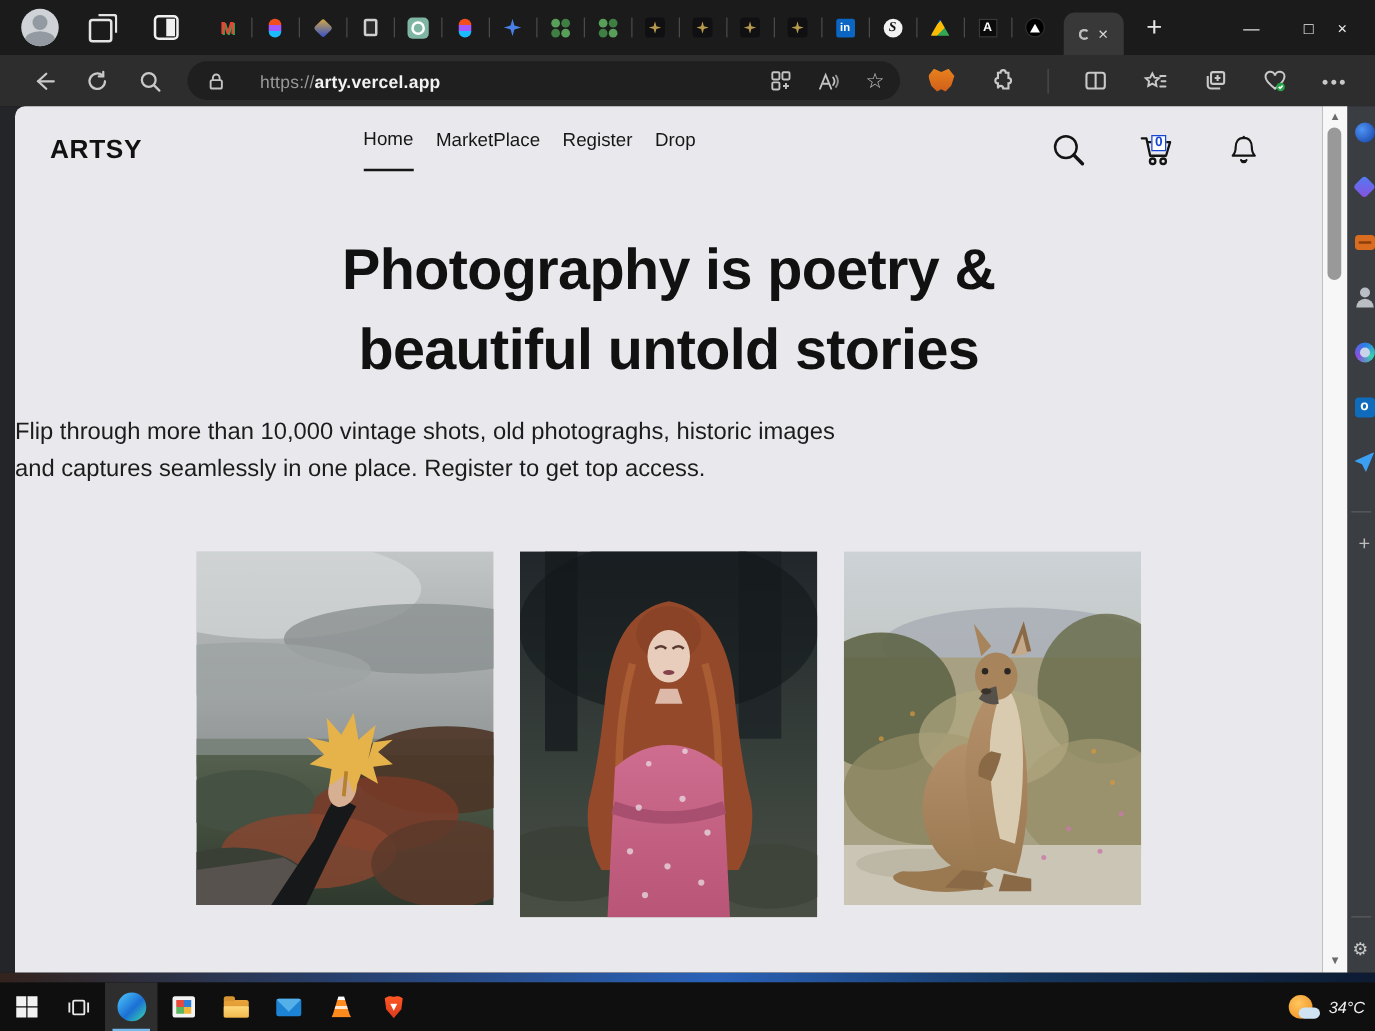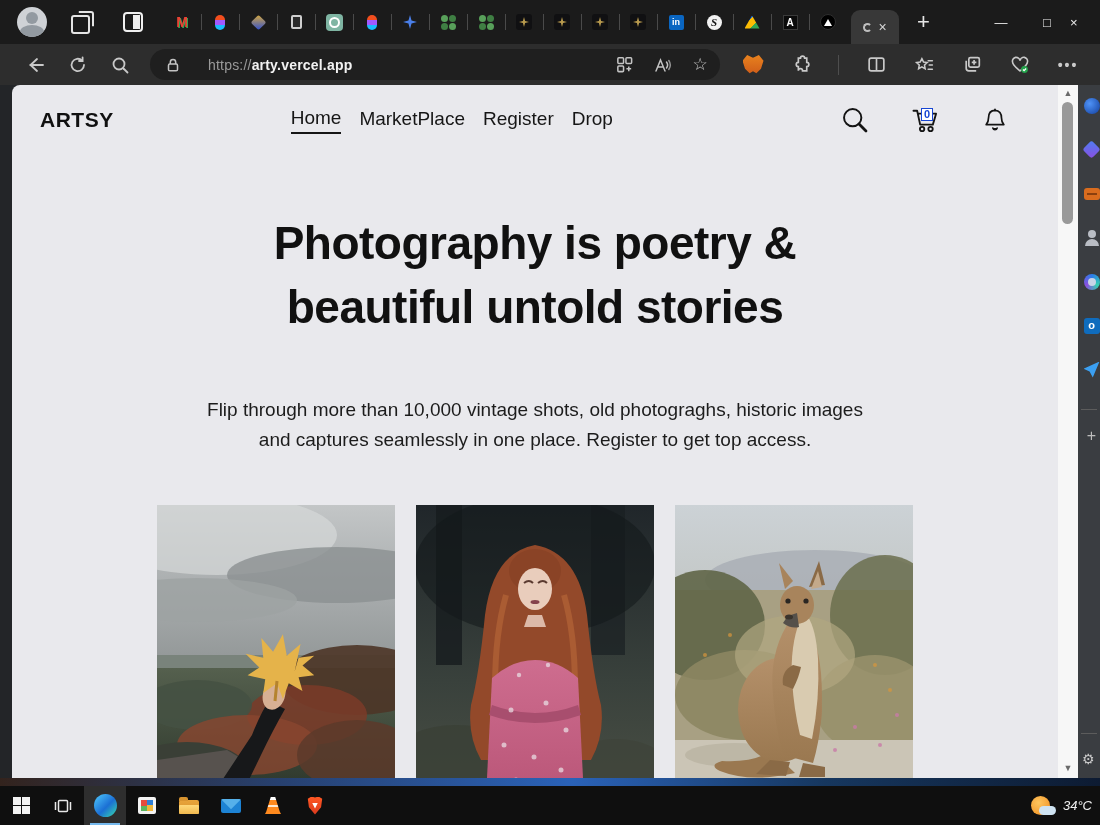--- a/index.html
+++ b/index.html
@@ -68,30 +68,30 @@
   .dots { color:#c9c9c9; font-size:14px; letter-spacing:2px; font-weight:bold; }
 
   
   .workarea { position:relative; height:693px; background:#232528; }
   .page { position:absolute; left:12px; top:0; width:1046px; height:693px; background:#e9e9ed; border-radius:8px 0 0 0; overflow:hidden; }
 
   
   .site-header { height:70px; display:flex; align-items:center; padding:0 26px 0 28px; }
   .logo { font-size:21px; font-weight:bold; letter-spacing:.5px; color:#111; }
   .main-nav { display:flex; margin-left:177px; gap:18px; align-items:center; }
-  .nav-item { font-size:19px; color:#161616; padding-bottom:3px; }
+  .nav-item { font-size:15px; color:#161616; padding-bottom:15px; }
   .nav-item.active { border-bottom:2px solid #161616; }
   .site-icons { margin-left:auto; display:flex; align-items:center; gap:40px; padding-right:22px; }
   .site-ic { position:relative; width:30px; height:30px; display:flex; align-items:center; justify-content:center; }
   .cart-count { position:absolute; top:3px; left:11px; font-size:11px; font-weight:bold; color:#1746d4; background:#fff; border:1px solid #1746d4; line-height:11px; padding:0 2px; }
 
   
-  .hero { text-align:center; margin-top:56px; }
+  .hero { text-align:center; margin-top:28px; }
   .hero-line { font-size:46px; line-height:64px; font-weight:bold; color:#111; letter-spacing:-.5px; }
-  .sub { text-align:center; margin-top:56px; }
+  .sub { margin-top:20px; }
   .sub-line { font-size:19px; line-height:30px; color:#1c1c1c; }
 
   
   .photos { position:relative; margin-top:50px; height:293px; }
   .photo { position:absolute; top:0; width:238px; overflow:hidden; }
   .photo svg { display:block; }
   .photo-1 { left:145px; height:283px; }
   .photo-2 { left:404px; height:293px; }
   .photo-3 { left:663px; height:283px; }
 

